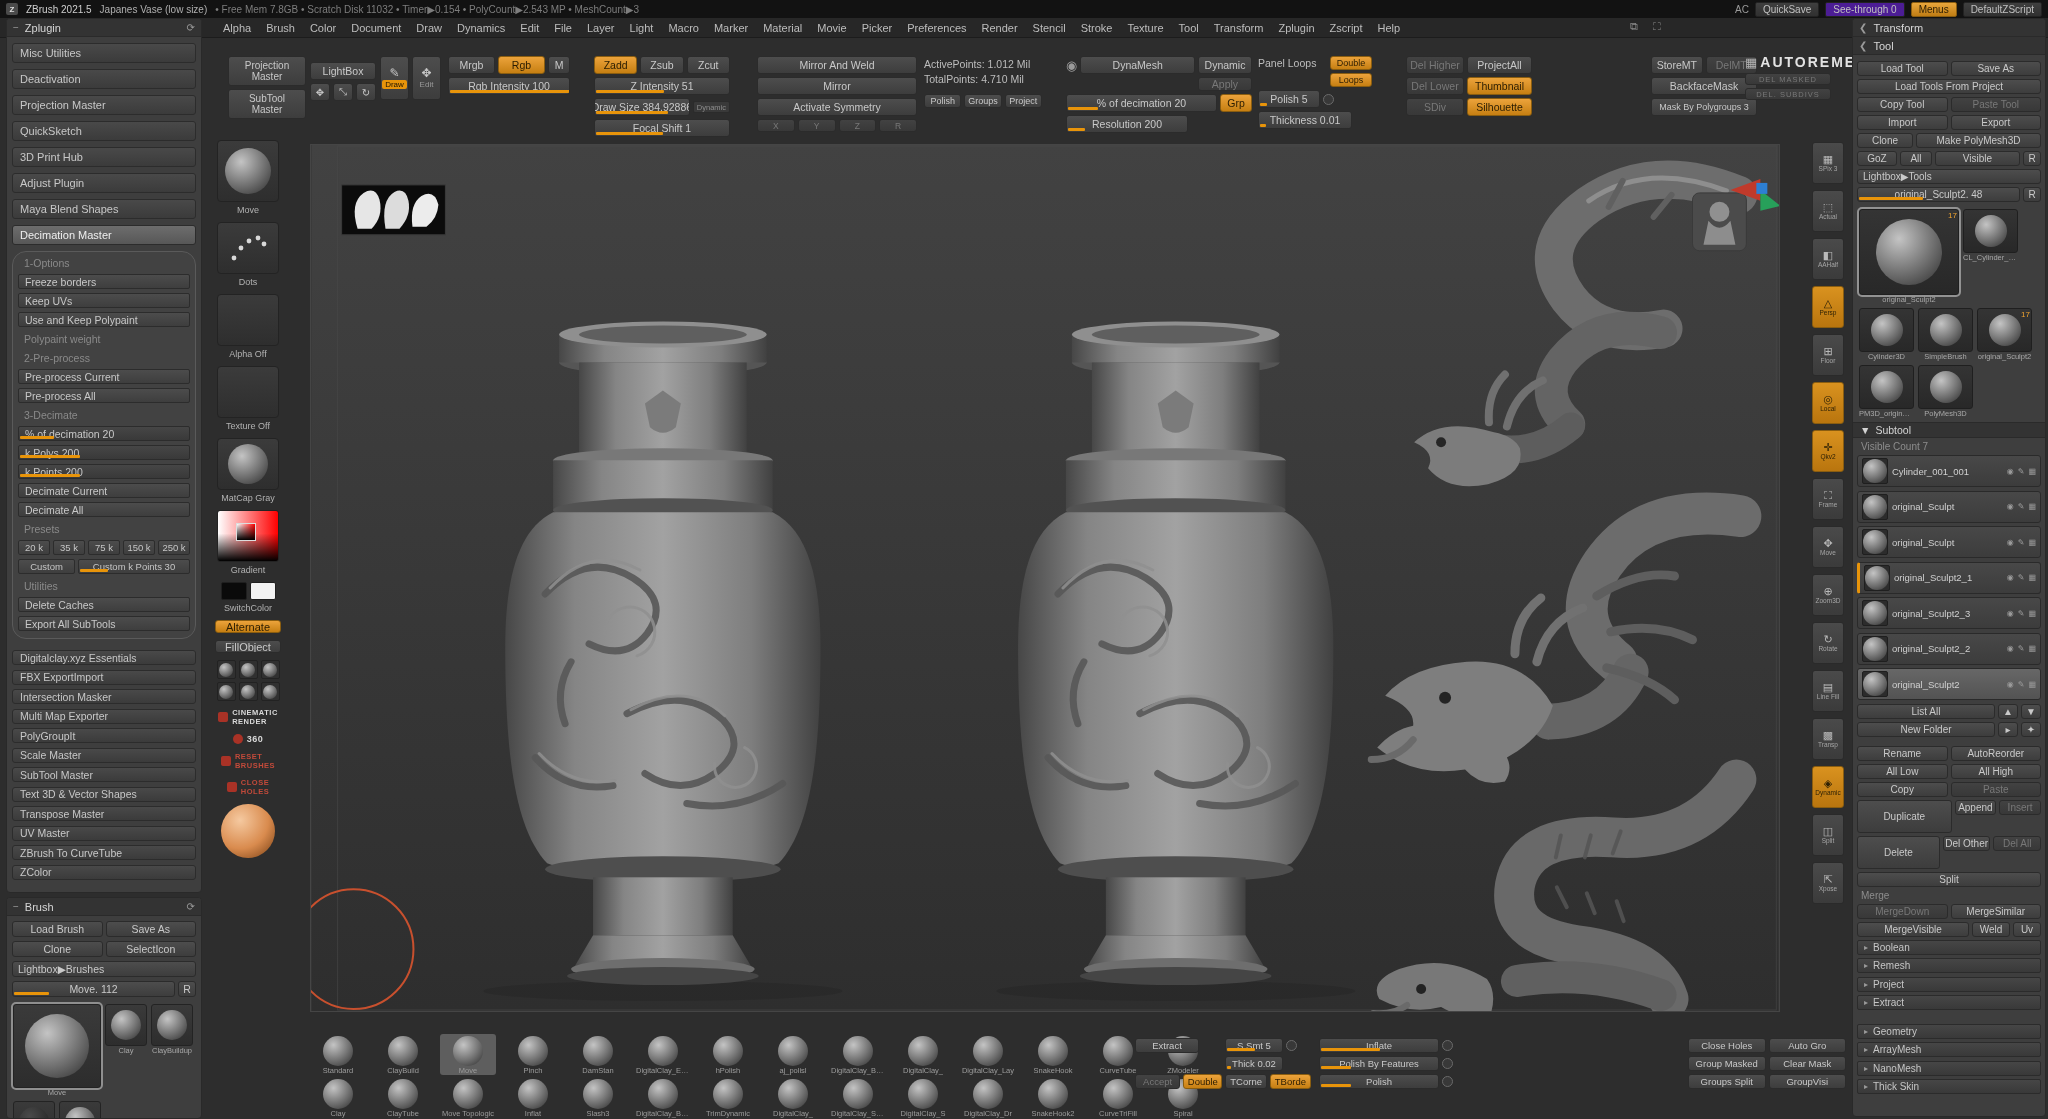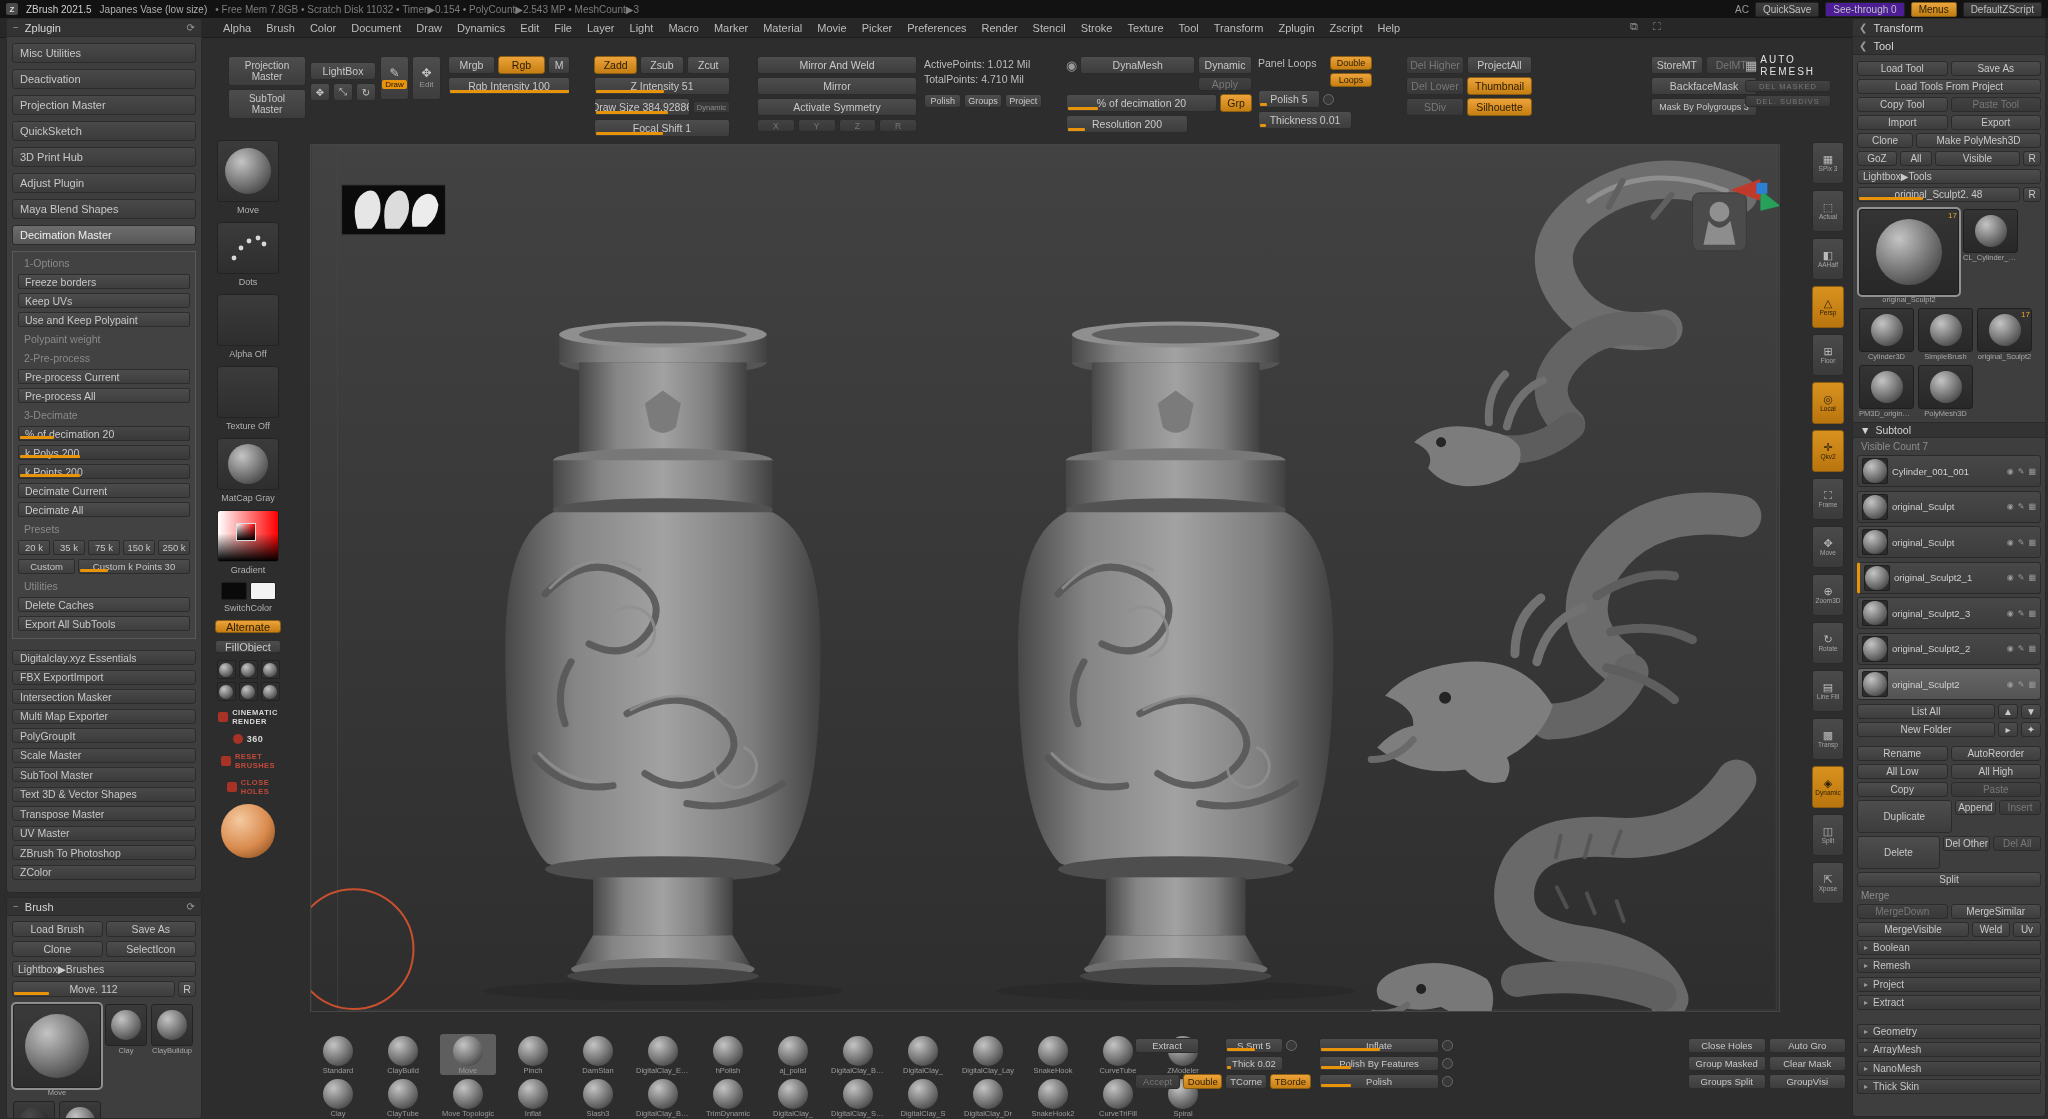--- a/index.html
+++ b/index.html
@@ -47,21 +47,21 @@
 .panel{position:absolute;background:#3e3e3e;border:1px solid #292929;border-radius:4px;overflow:hidden}
 .phead{display:flex;align-items:center;gap:6px;height:18px;padding:0 6px;font-size:11px;
  color:#d6d6d6;background:#333;border-bottom:1px solid #2a2a2a}
 .ph-ic{color:#9a9a9a;font-size:10px}.ph-ic.right{margin-left:auto}
 .zlist{padding:6px 0 0}
 .zrow{display:flex;align-items:center;height:20px;margin:0 5px 6px;padding:0 7px;
  background:linear-gradient(#494949,#3b3b3b);border:1px solid #2c2c2c;border-radius:3px;color:#c8c8c8}
 .zrow.sel{background:linear-gradient(#6d6d6d,#575757);color:#efefef}
 .zlist.tight{padding-top:4px}
 .zlist.tight .zrow{height:15px;margin:0 5px 4.5px;font-size:10.5px}
-.dbox{margin:0 5px 7px;border:1px solid #5a5a5a;border-radius:0;background:#424242;padding:3px 2px}
+.dbox{margin:0 5px 7px;border:1px solid #5a5a5a;border-radius:14px;background:#424242;padding:3px 2px}
 .drow{display:flex;align-items:center;height:15px;margin:0 3px 4px;padding:0 6px;font-size:10.5px;
  position:relative;border-radius:2px;overflow:hidden}
 .drow.btn2{background:linear-gradient(#4c4c4c,#3e3e3e);border:1px solid #2c2c2c;color:#c8c8c8}
 .drow.slider2{background:linear-gradient(#464646,#393939);border:1px solid #2c2c2c;color:#c8c8c8}
 .drow.lbl{color:#8a8a8a}
 .drow2{display:flex;gap:3px;margin:0 3px 4px}
 .presets{gap:3px;padding:0}
 .pbtn{flex:1;display:flex;align-items:center;justify-content:center;height:15px;font-size:9.5px;
  background:linear-gradient(#4c4c4c,#3e3e3e);border:1px solid #2c2c2c;border-radius:2px;
  position:relative;overflow:hidden;white-space:nowrap}
@@ -370,21 +370,21 @@
         <div class="zrow">
           <span>Text 3D &amp; Vector Shapes</span>
         </div>
         <div class="zrow">
           <span>Transpose Master</span>
         </div>
         <div class="zrow">
           <span>UV Master</span>
         </div>
         <div class="zrow">
-          <span>ZBrush To Photoshop</span>
+          <span>ZBrush To CurveTube</span>
         </div>
         <div class="zrow">
           <span>ZColor</span>
         </div>
       </div>
   </section>
 
   <section class="panel" style="left:6px;top:897px;width:196px;height:222px">
     <div class="phead">
       <span class="ph-ic">−</span>
@@ -602,21 +602,21 @@
     <span class="btn">BackfaceMask</span>
     <span class="btn slider" style="font-size:9px">
       <em>Mask By Polygroups 3</em>
         <i class="fill" style="width: 0%;"></i>
     </span>
   </div>
 
   <div class="g" style="left:1745px;top:54px;width:86px">
     <span class="hrow">
       <span style="color:#b5b5b5;font-size:13px">▦</span>
-      <span style="display:flex;flex-direction:column;font-size:10px;font-weight:normal;letter-spacing:2px;color:#e3e3e3;line-height:1.15">
+      <span style="display:flex;font-size:14px;font-weight:bold;letter-spacing:2px;color:#e3e3e3;line-height:1.15">
         <em style="font-style:normal">AUTO</em>
         <em style="font-style:normal">REMESH</em>
       </span>
     </span>
     <span class="btn dim" style="height:12px;font-size:7.5px;letter-spacing:1px">DEL MASKED</span>
     <span class="btn dim" style="height:12px;font-size:7.5px;letter-spacing:1px">DEL. SUBDIVS</span>
   </div>
 
   <div class="ts">
     <div class="tthumb">

